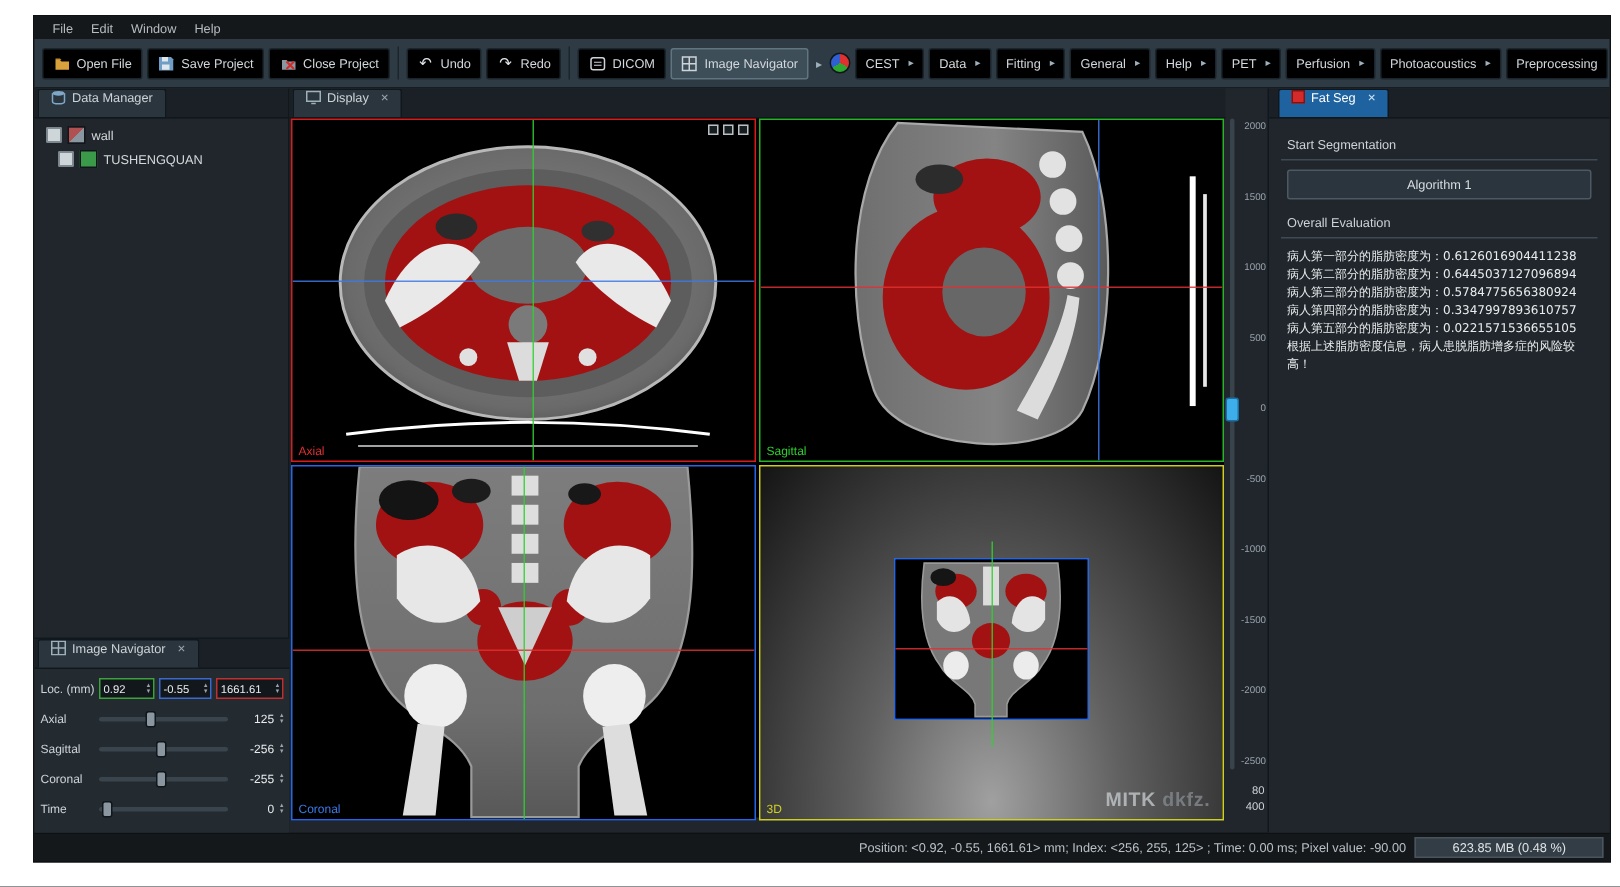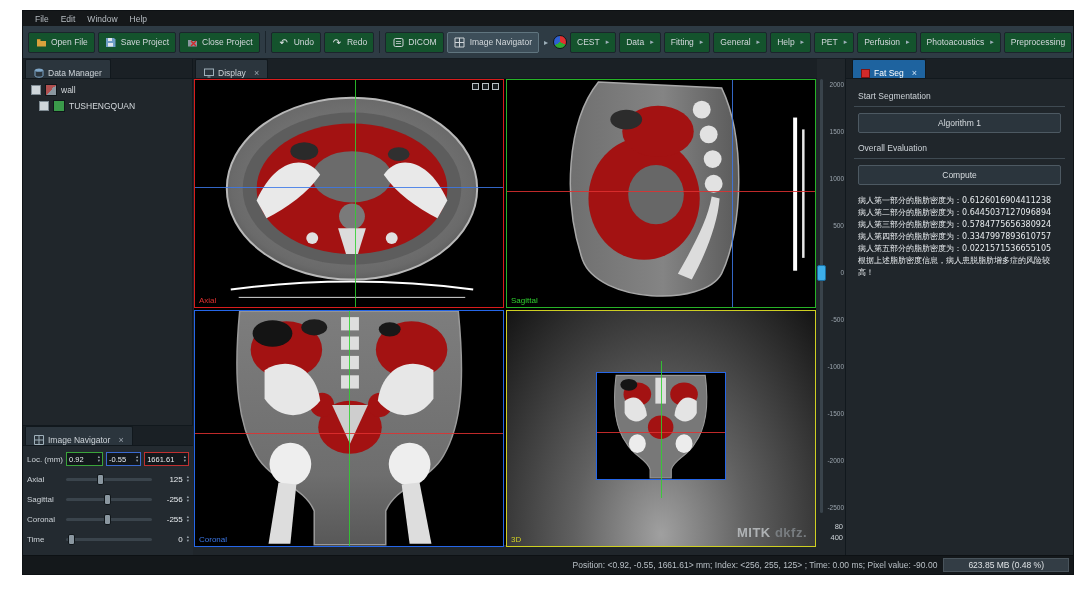--- a/index.html
+++ b/index.html
@@ -5,33 +5,33 @@
   html,body{margin:0;padding:0;}
   body{width:1080px;height:591px;background:#ffffff;position:relative;overflow:hidden;
        font-family:"Liberation Sans",sans-serif;-webkit-font-smoothing:antialiased;}
   .app{position:absolute;left:22px;top:10px;width:1052px;height:565px;background:#20262b;
        border:1px solid #0d1114;box-sizing:border-box;display:flex;flex-direction:column;color:#c7ccd1;}
   
   .menubar{height:15px;background:#15181a;display:flex;align-items:center;padding:0 6px;font-size:8.5px;color:#b6bcc1;flex:0 0 auto;}
   .menubar span{padding:0 6px;cursor:default;}
   
   .toolbar{height:32px;background:#2e3b44;display:flex;align-items:center;padding:0 5px;gap:3px;border-bottom:1px solid #161d22;flex:0 0 auto;white-space:nowrap;overflow:hidden;}
-  .tbtn{display:inline-flex;align-items:center;gap:4px;background:#14532d;border:1px solid #1b252c;border-radius:2px;
+  .tbtn{display:inline-flex;align-items:center;gap:4px;background:#000000;border:1px solid #1b252c;border-radius:2px;
         padding:0 6px;color:#d3d8dc;font-size:8.5px;height:21px;box-sizing:border-box;cursor:default;}
   .tbtn.active{background:#3d4e59;border-color:#60757f;}
   .tbtn .arrow{color:#9fb0ba;font-size:7px;margin-left:2px;}
   .ticon{width:12px;height:12px;display:inline-flex;align-items:center;justify-content:center;font-size:10px;color:#e2e6e9;}
   .tsep{width:1px;height:22px;background:#1b252c;margin:0 2px;flex:0 0 auto;}
   .ext-arrow{color:#9fb0ba;font-size:8px;padding:0 2px;}
   .colorwheel{width:12px;height:12px;border-radius:50%;flex:0 0 auto;
       background:conic-gradient(#e03030 0 33%, #2fa832 33% 66%, #2f5fd0 66% 100%);border:1px solid #10161a;}
   
   .main{flex:1;position:relative;background:#20262b;}
   .panel-tabs{height:20px;display:flex;align-items:flex-end;background:#1a2025;padding-left:2px;border-bottom:1px solid #11181d;box-sizing:border-box;}
-  .ptab{display:flex;align-items:flex-end;gap:4px;background:#2b353d;border:1px solid #11181d;border-bottom:none;
+  .ptab{display:flex;align-items:flex-start;gap:4px;background:#2b353d;border:1px solid #11181d;border-bottom:none;
         padding:0 8px;height:19px;box-sizing:border-box;font-size:8.5px;color:#cdd3d8;border-radius:2px 2px 0 0;cursor:default;}
   .ptab.blue{background:#1e639f;color:#fff;}
   .tab-close{margin-left:4px;color:#9aa4ad;font-size:9px;}
   .ptab.blue .tab-close{color:#cfe4f7;}
   .tabicon{width:10px;height:10px;display:inline-flex;}
   
   .left-panel{position:absolute;left:0;top:0;width:170px;height:100%;border-right:1px solid #11181d;box-sizing:border-box;background:#20262b;}
   .tree{padding:3px 0;}
   .tree-row{display:flex;align-items:center;gap:4px;padding:2px 4px 2px 8px;font-size:8.5px;color:#d3d8dc;}
   .tree-row.child{padding-left:16px;}
@@ -489,21 +489,20 @@
           <span>Fat Seg</span>
           <span class="tab-close">×</span>
         </div>
       </div>
       <div class="fs-content">
         <div class="sec-title">Start Segmentation</div>
         <div class="sec-line"></div>
         <button class="fs-btn">Algorithm 1</button>
         <div class="sec-title">Overall Evaluation</div>
         <div class="sec-line"></div>
-        <button class="fs-btn">Compute</button>
         <div class="fs-results">
           <div>病人第一部分的脂肪密度为：0.6126016904411238</div>
           <div>病人第二部分的脂肪密度为：0.6445037127096894</div>
           <div>病人第三部分的脂肪密度为：0.5784775656380924</div>
           <div>病人第四部分的脂肪密度为：0.3347997893610757</div>
           <div>病人第五部分的脂肪密度为：0.0221571536655105</div>
           <div>根据上述脂肪密度信息，病人患脱脂肪增多症的风险较高！</div>
         </div>
       </div>
     </div>

